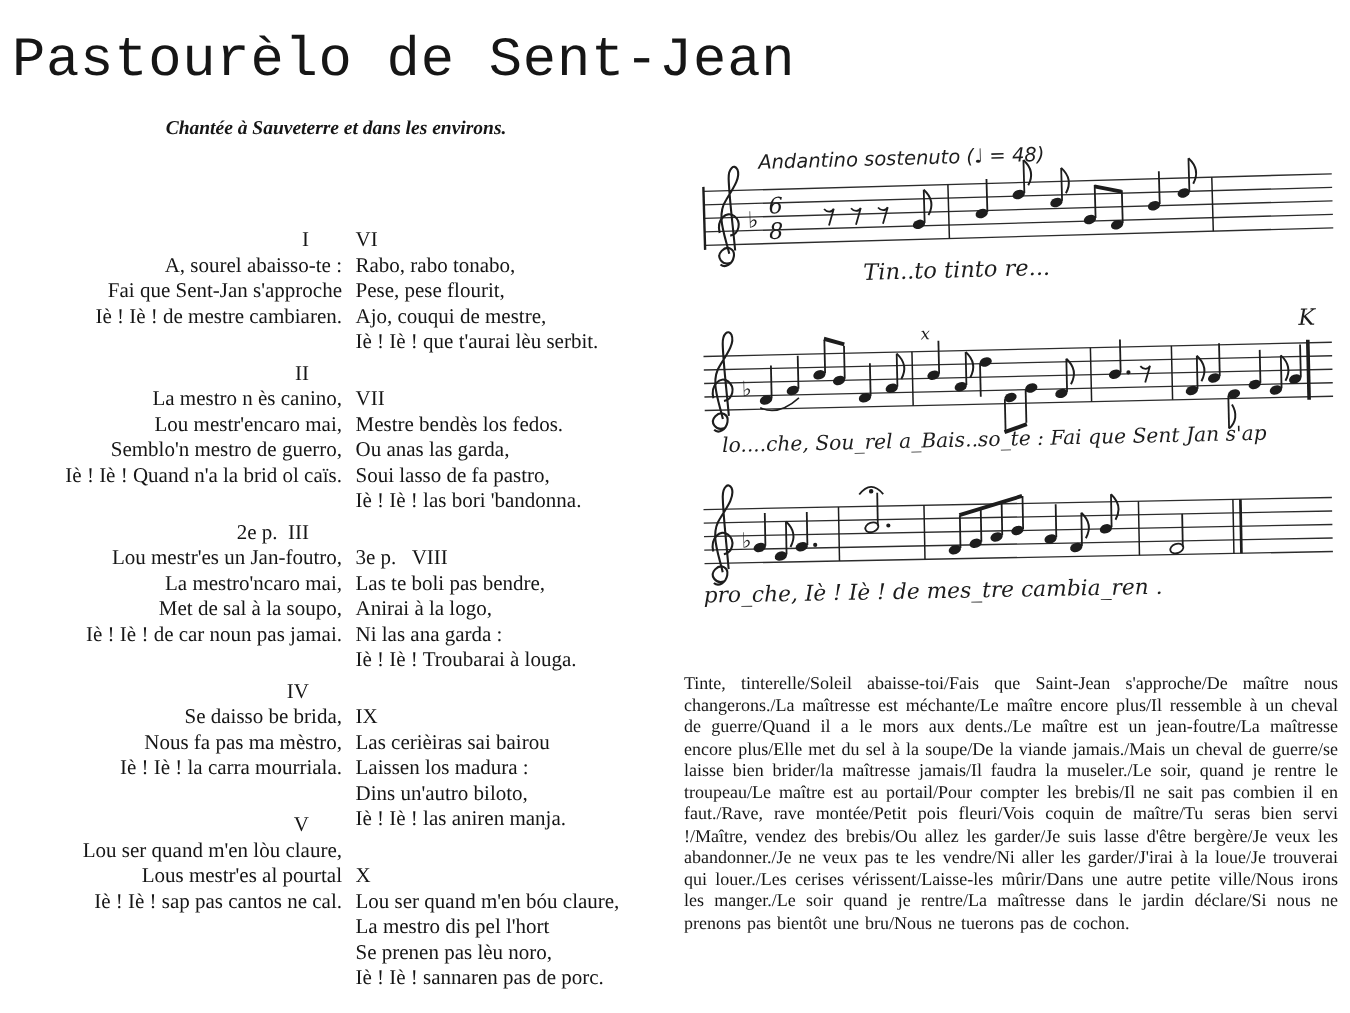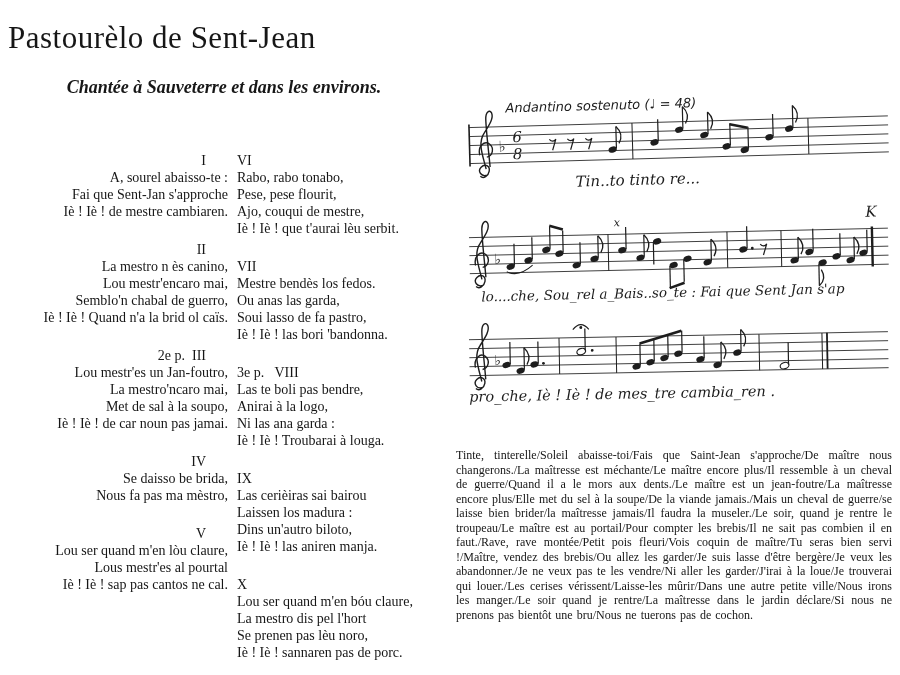--- a/index.html
+++ b/index.html
@@ -1,26 +1,26 @@
 <!DOCTYPE html>
 <html><head>
 <meta charset="utf-8">
 <style>
   html,body{margin:0;padding:0;}
   body{
     width:900px;height:675px;background:#ffffff;position:relative;
     font-family:"Liberation Serif", serif;color:#161616;overflow:hidden;
   }
   .title{
-    position:absolute;left:8px;top:20px;font-size:31px;letter-spacing:.5px;
-    font-weight:400;white-space:nowrap;
+    position:absolute;left:8px;top:20px;font-size:37px;letter-spacing:.5px;
+    font-weight:400;white-space:nowrap;font-family:Liberation Mono, monospace;
   }
   .subtitle{
     position:absolute;left:0;top:77px;width:448px;text-align:center;
-    font-style:italic;font-size:18px;font-weight:600;
+    font-style:italic;font-size:13px;font-weight:600;
   }
   .verses{position:absolute;top:152px;left:0;width:455px;}
   .vcol{position:absolute;top:0;font-size:14px;line-height:17px;}
   .vcol1{left:10px;width:218px;text-align:right;}
   .vcol2{left:237px;width:216px;text-align:left;}
   .verse{margin-bottom:21px;}
   .vnum{white-space:pre;}
   .vcol1 .vnum{padding-right:22px;}
   .translation{
     position:absolute;left:456px;top:448px;width:436px;
@@ -42,34 +42,35 @@
     <div class="verse">
       <div class="vnum">I</div>
       <div>A, sourel abaisso-te :</div>
       <div>Fai que Sent-Jan s'approche</div>
       <div>Iè ! Iè ! de mestre cambiaren.</div>
     </div>
     <div class="verse">
       <div class="vnum">II</div>
       <div>La mestro n ès canino,</div>
       <div>Lou mestr'encaro mai,</div>
-      <div>Semblo'n chabal de guerro,</div>
+      <div>Semblo'n mestro de guerro,</div>
       <div>Iè ! Iè ! Quand n'a la brid ol caïs.</div>
     </div>
     <div class="verse">
       <div class="vnum">2e p.  III</div>
       <div>Lou mestr'es un Jan-foutro,</div>
       <div>La mestro'ncaro mai,</div>
       <div>Met de sal à la soupo,</div>
       <div>Iè ! Iè ! de car noun pas jamai.</div>
     </div>
     <div class="verse">
       <div class="vnum">IV</div>
       <div>Se daisso be brida,</div>
       <div>Nous fa pas ma mèstro,</div>
+      <div>Iè ! Iè ! la carra mourriala.</div>
     </div>
     <div class="verse">
       <div class="vnum">V</div>
       <div>Lou ser quand m'en lòu claure,</div>
       <div>Lous mestr'es al pourtal</div>
       <div>Iè ! Iè ! sap pas cantos ne cal.</div>
     </div>
   </div>
   <div class="vcol vcol2">
     <div class="verse">

